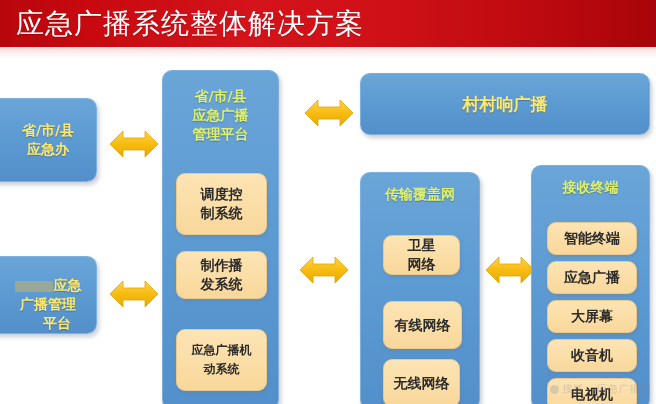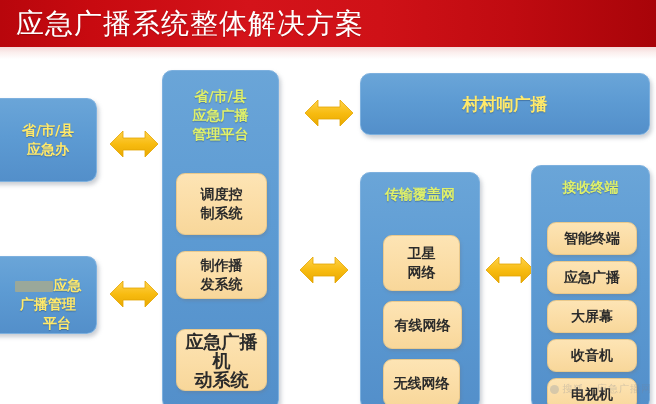--- a/index.html
+++ b/index.html
@@ -220,21 +220,21 @@
 
     <div class="tanbox" style="left:13px; top:180px; width:91px; height:48px;">
       <div class="vcenter">
         <div class="tan-label">制作播
 发系统</div>
       </div>
     </div>
 
     <div class="tanbox" style="left:13px; top:258px; width:91px; height:62px;">
       <div class="vcenter">
-        <div class="tan-label" style="font-size:18px;">应急广播机
+        <div class="tan-label" style="font-size:12px;">应急广播机
 动系统</div>
       </div>
     </div>
   </div>
 
   <div class="arrow" style="left:303px; top:95px; width:52px; height:36px;">
     <svg width="52" height="36" viewBox="0 0 52 36">
       <path d="M2 18 L15 5 L15 12 L37 12 L37 5 L50 18 L37 31 L37 24 L15 24 L15 31 Z" fill="url(#agrad1)" stroke="#e3a400" stroke-width="0.8"></path>
     </svg>
   </div>
@@ -247,21 +247,21 @@
 
   <div class="bluebox" style="left:360px; top:73px; width:290px; height:62px;">
     <div class="vcenter">
       <div class="blue-label" style="font-size:17px;">村村响广播</div>
     </div>
   </div>
 
   <div class="bluebox" style="left:360px; top:172px; width:120px; height:238px;">
     <div class="panel-title" style="top:12px;">传输覆盖网</div>
 
-    <div class="tanbox" style="left:22px; top:62px; width:77px; height:56px;">
+    <div class="tanbox" style="left:22px; top:62px; width:77px; height:40px;">
       <div class="vcenter">
         <div class="tan-label">卫星
 网络</div>
       </div>
     </div>
 
     <div class="tanbox" style="left:22px; top:128px; width:79px; height:48px;">
       <div class="vcenter">
         <div class="tan-label">有线网络</div>
       </div>

